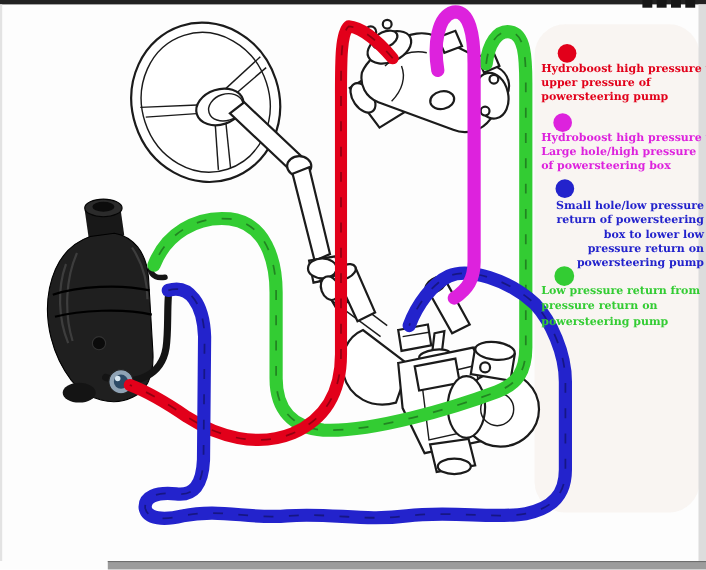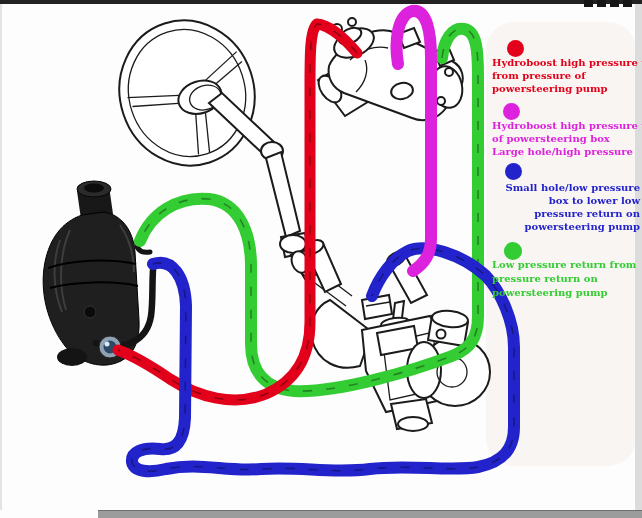--- a/index.html
+++ b/index.html
@@ -150,38 +150,39 @@
   <div class="right-border"></div>
   <div class="left-border"></div>
   <div class="bottom-border"></div>
 
   <div class="legend">
 
     <div class="legend-item li-1">
       <div class="legend-dot" style="background-color: rgb(226, 0, 26);"></div>
       <div class="legend-text" style="color: rgb(226, 0, 26);">
         <span>Hydroboost high pressure to</span>
-        <span>from pressure of</span>
+        <span>upper pressure of</span>
         <span>powersteering pump</span>
       </div>
     </div>
 
     <div class="legend-item li-2">
       <div class="legend-dot" style="background-color: rgb(221, 34, 221);"></div>
       <div class="legend-text" style="color: rgb(221, 34, 221);">
         <span>Hydroboost high pressure to</span>
+        <span>Large hole/high pressure</span>
         <span>of powersteering box</span>
-        <span>Large hole/high pressure</span>
       </div>
     </div>
 
     <div class="legend-item li-3">
       <div class="legend-dot" style="background-color: rgb(35, 35, 204);"></div>
       <div class="legend-text" style="color: rgb(35, 35, 204); text-align: right;">
         <span>Small hole/low pressure</span>
+        <span>return of powersteering</span>
         <span>box  to lower low</span>
         <span>pressure return on</span>
         <span>powersteering pump</span>
       </div>
     </div>
 
     <div class="legend-item li-4">
       <div class="legend-dot" style="background-color: rgb(51, 204, 51);"></div>
       <div class="legend-text" style="color: rgb(51, 204, 51);">
         <span>Low pressure return from</span>

